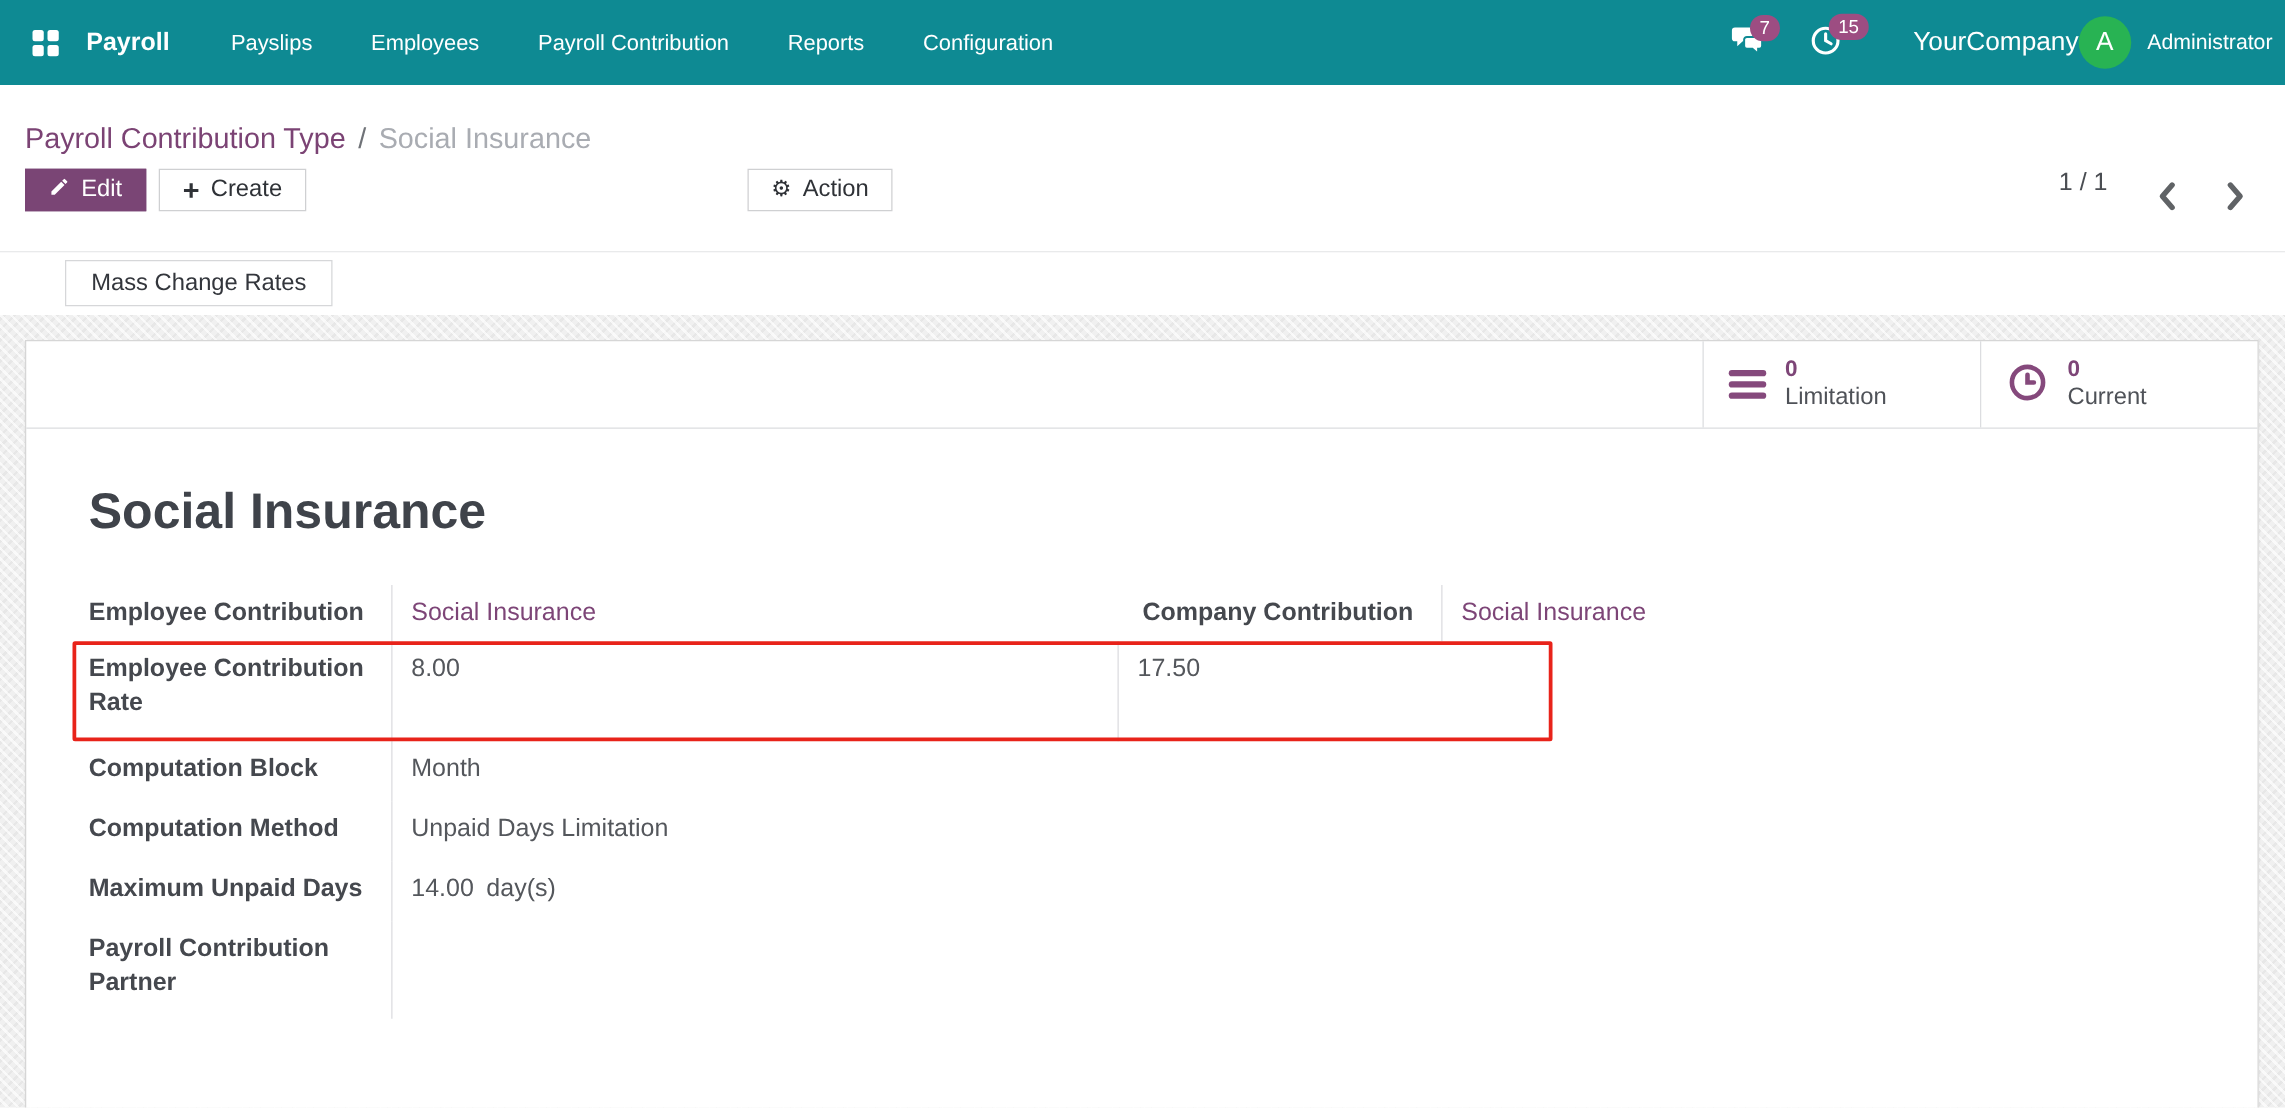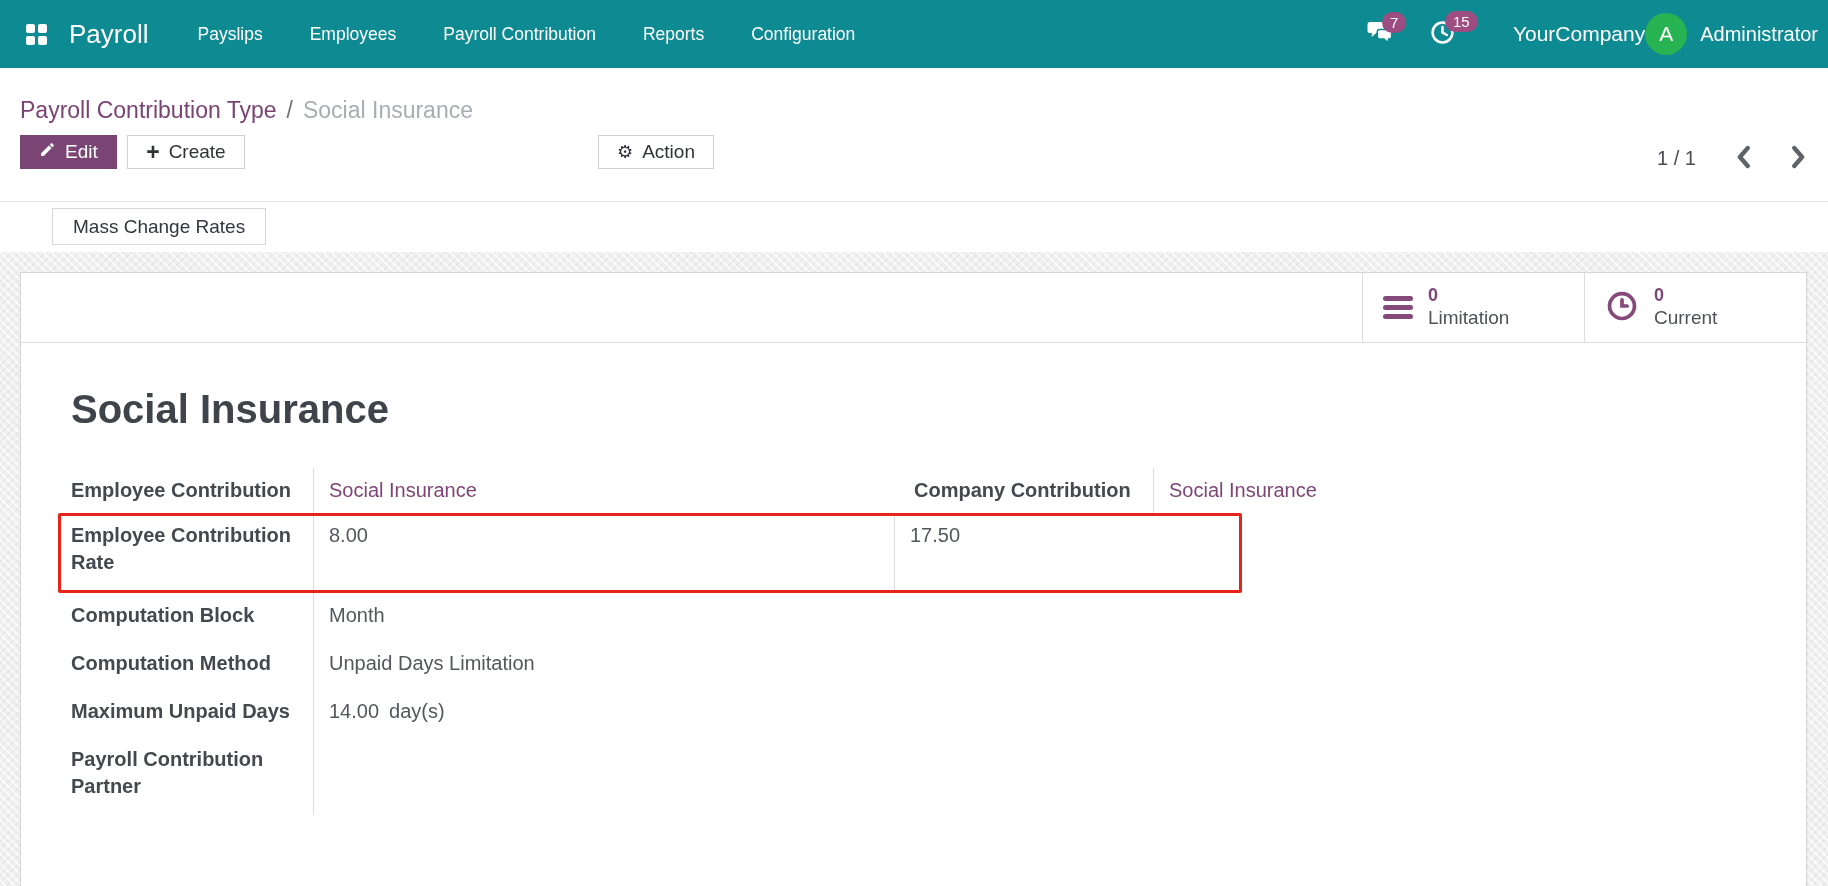--- a/index.html
+++ b/index.html
@@ -5,47 +5,47 @@
   * { box-sizing: border-box; margin: 0; padding: 0; }
   html, body { width: 1828px; height: 886px; overflow: hidden; }
   body { font-family: "Liberation Sans", sans-serif; background: #ffffff; position: relative; }
 
   
   .navbar { height: 68px; background: #0e8a93; display: flex; justify-content: space-between; align-items: center; padding: 0 10px 0 14px; }
   .nav-left { display: flex; align-items: center; height: 100%; }
   .apps-btn { background: none; border: none; cursor: pointer; margin: 0 22px 0 12px; }
   .grid-icon { display: grid; grid-template-columns: 9px 9px; grid-gap: 3px; }
   .grid-icon i { width: 9px; height: 9px; background: #fff; border-radius: 2px; display: block; }
-  .app-name { color: #fff; font-size: 26px; font-weight: 400; cursor: pointer; }
+  .app-name { color: #fff; font-size: 20px; font-weight: 700; cursor: pointer; }
   .menu { display: flex; gap: 47px; margin-left: 49px; }
   .menu a { color: #fff; font-size: 17.5px; text-decoration: none; cursor: pointer; }
   .nav-right { display: flex; align-items: center; color: #fff; }
   .icon-btn { position: relative; background: none; border: none; cursor: pointer; }
   .icon-btn.messages { margin-right: 36px; }
   .icon-btn.activities { margin-right: 58px; }
   .badge { position: absolute; top: -9px; left: 15px; background: #9d4d82; color: #fff; font-size: 15px; line-height: 15px; padding: 3px 8px; border-radius: 11px; font-family: "Liberation Sans", sans-serif; }
   .company { font-size: 21px; cursor: pointer; }
   .user { display: flex; align-items: center; cursor: pointer; }
   .avatar { width: 42px; height: 42px; border-radius: 50%; background: #28b353; color: #fff; font-size: 21px; display: flex; align-items: center; justify-content: center; margin-right: 13px; }
-  .user-name { font-size: 20px; }
+  .user-name { font-size: 17px; }
 
   
   .control-panel { background: #fff; border-bottom: 1px solid #e2e3e5; padding-bottom: 20px; }
   .breadcrumb { padding: 26px 0 0 20px; font-size: 23px; line-height: 32px; }
   .bc-parent { color: #7b4374; cursor: pointer; }
   .bc-sep { color: #6f7277; margin: 0 10px; }
   .bc-current { color: #a9acb2; }
   .cp-buttons { position: relative; margin-top: 9px; height: 46px; padding-left: 20px; }
   .btn { height: 34px; font-size: 19px; font-family: "Liberation Sans", sans-serif; border: 1px solid #cfd0d2; background: #fff; color: #2f3237; display: inline-flex; align-items: center; gap: 9px; padding: 0 18px; cursor: pointer; vertical-align: top; }
   .btn + .btn { margin-left: 6px; }
   .btn-primary { background: #7a4575; border-color: #7a4575; color: #fff; }
   .btn-action { position: absolute; left: 592px; top: 0; }
   .plus-glyph { font-weight: 700; font-size: 23px; line-height: 23px; }
   .gear-glyph { font-size: 18px; line-height: 18px; font-family: "DejaVu Sans", sans-serif; }
-  .pager { position: absolute; right: 22px; top: 0; height: 46px; display: flex; align-items: center; }
+  .pager { position: absolute; right: 32px; top: 0; height: 46px; display: flex; }
   .pager-value { font-size: 20px; color: #4a4d52; }
   .pager-btn { background: none; border: none; cursor: pointer; padding: 0; margin-left: 40px; display: flex; align-items: center; }
 
   
   .statusbar { height: 50px; background: #fff; padding: 6px 0 0 20px; }
   .btn-small { height: 37px; font-size: 19px; font-family: "Liberation Sans", sans-serif; border: 1px solid #d6d7d9; background: #fff; color: #33363c; padding: 0 20px; cursor: pointer; margin-left: 32px; }
 
   
   .content { min-height: 635px; padding: 20px 20px 0 20px;
     background-color: #f0f0f0;

